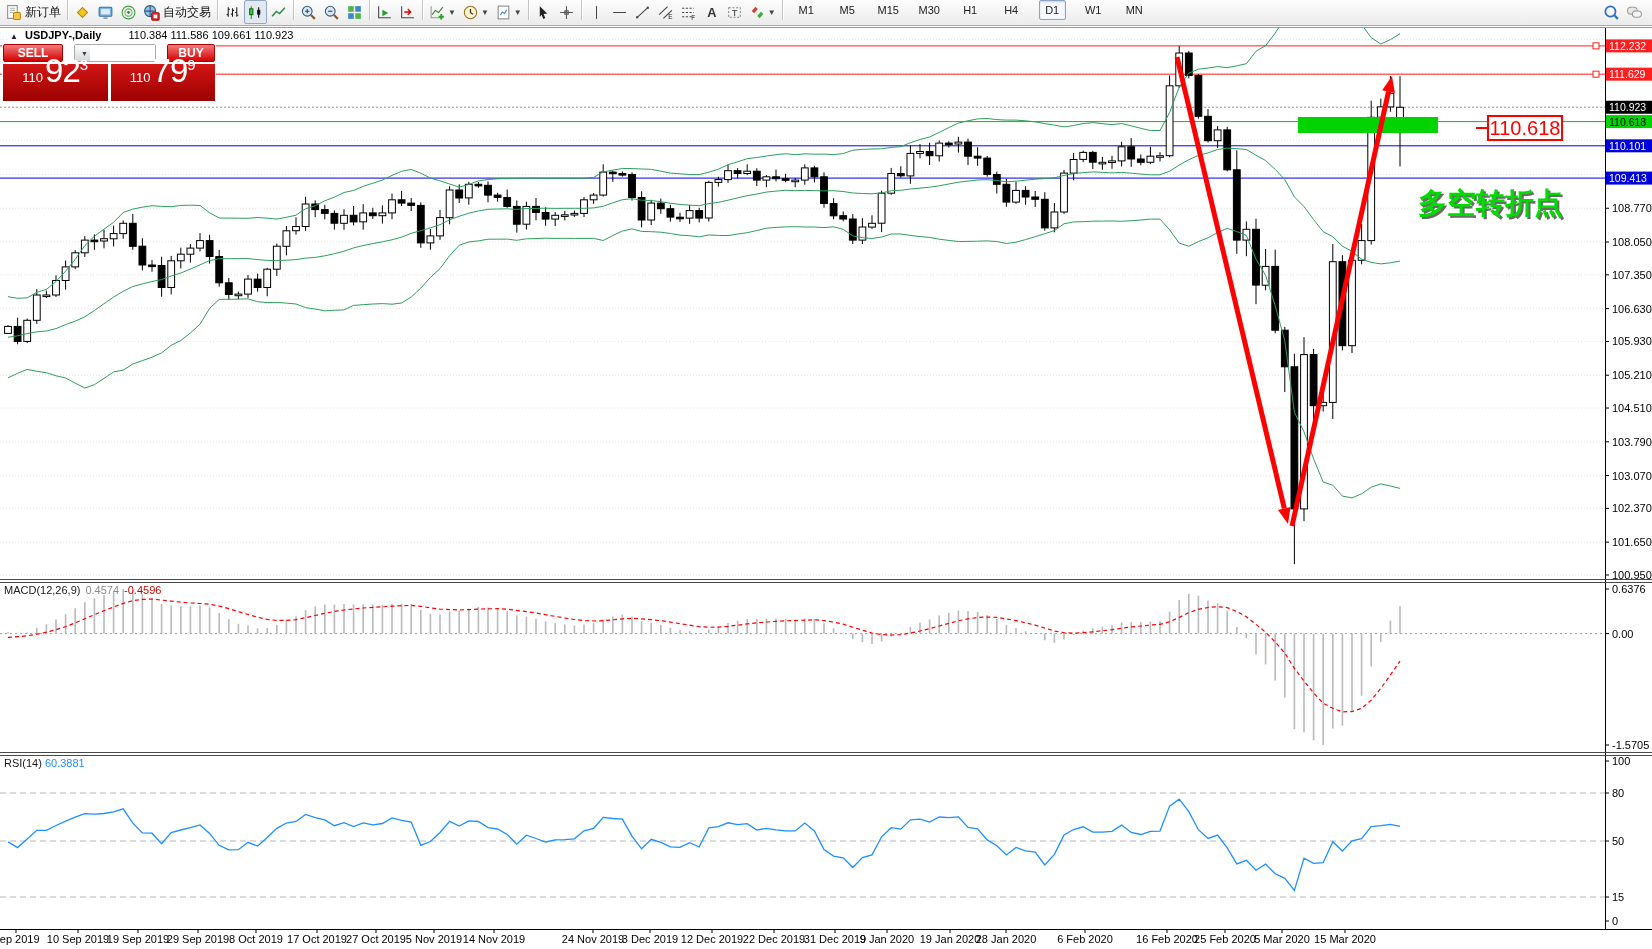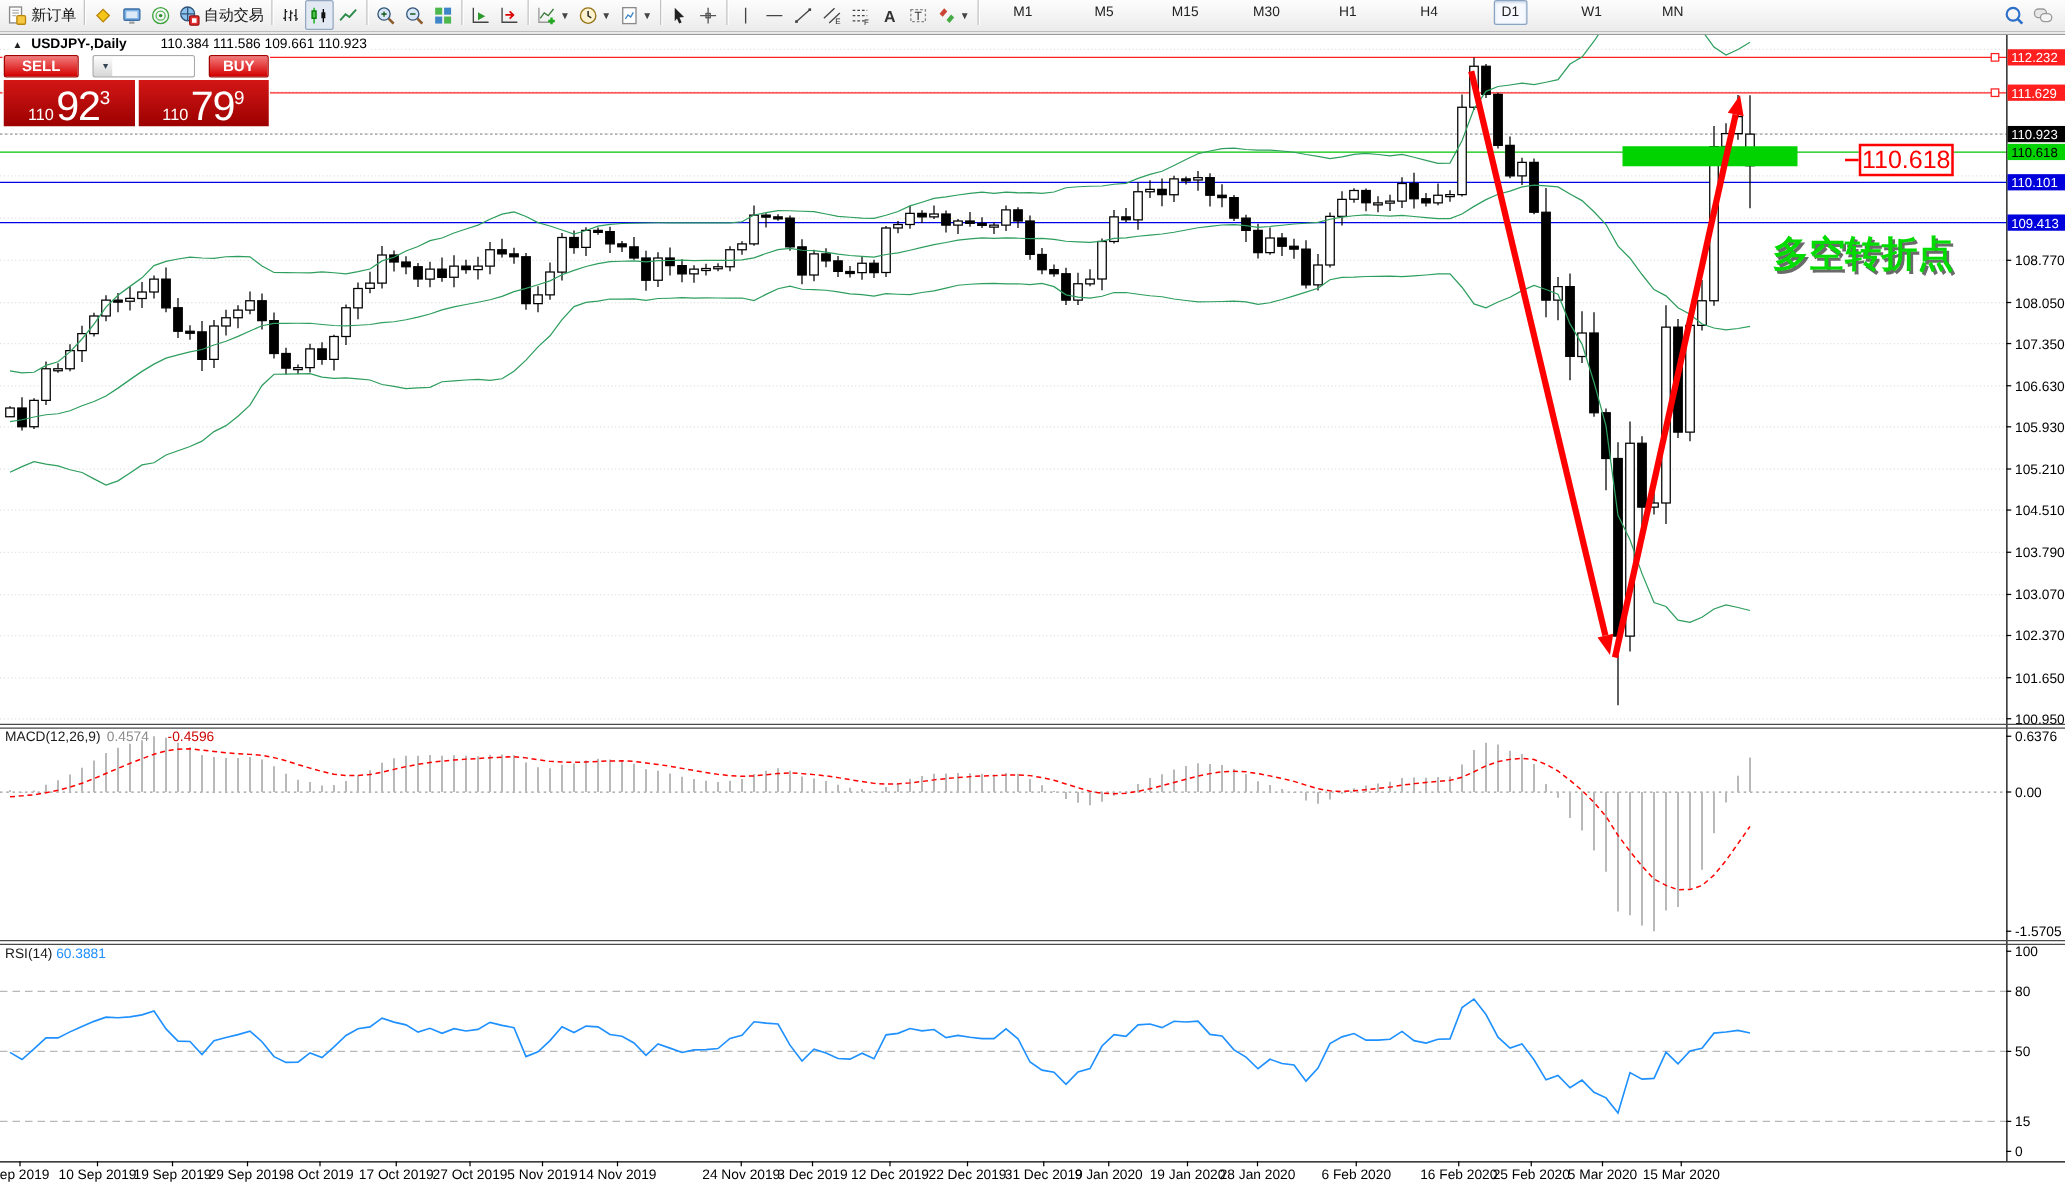--- a/index.html
+++ b/index.html
@@ -8,52 +8,52 @@
   
   .toolbar{position:absolute;left:0;top:0;width:1652px;height:26px;display:flex;
            background:linear-gradient(#fdfdfd,#ebebeb);border-bottom:1px solid #a9a9a9;padding-left:2px;box-sizing:border-box}
   .sep{width:1px;height:20px;background:#c3c3c3;box-shadow:1px 0 0 #fff;margin:0 3px;flex:none}
   .tb{display:flex;align-items:center;height:22px;padding:0 2px;border:1px solid transparent;border-radius:2px;flex:none;cursor:default}
   .tb.pressed{background:#e3e9f2;border-color:#94a7c0}
   .tb svg{display:block}
   .tlabel{margin-left:3px;font-size:12px;color:#111;white-space:nowrap}
   .caret{font-size:8px;color:#444;margin-left:2px}
   .tf{min-width:25px;height:18px;line-height:18px;text-align:center;font-size:11px;color:#222;
-      border:1px solid transparent;border-radius:2px;margin:0 19px;flex:none;cursor:default}
+      border:1px solid transparent;border-radius:2px;margin:0 7px;flex:none;cursor:default}
   .tf.active{background:#f6f9ff;border-color:#8aa4c4;box-shadow:inset 0 1px 2px #c6d2e2}
   .tb-right{margin-left:auto;display:flex;align-items:center;margin-right:6px}
   
   .chart{position:absolute;left:0;top:26px;width:1652px;height:923px;background:#fff}
   .chart svg{position:absolute;left:0;top:0}
   .chart-title{position:absolute;left:7px;top:3px;background:#fff;padding:0 3px;font-size:11px;color:#000;white-space:nowrap;z-index:5}
   .chart-title .tri{font-size:8px;margin-right:4px;color:#222}
   .chart-title b{font-weight:bold;margin-right:24px}
   
   .trade-panel{position:absolute;left:2px;top:17px;width:212px;z-index:6;background:#fff;padding:1px}
   .tp-row1{display:flex;height:18px;gap:11px}
   .tp-btn{background:linear-gradient(#f37b7b,#d40000);border:1px solid #a50000;border-radius:2px;color:#fff;
           font-size:12px;font-weight:bold;text-align:center;line-height:16px;cursor:pointer}
   .sell-btn{width:58px}.buy-btn{width:46px}
   .spinner{flex:1;display:flex;border:1px solid #a9a9a9;background:#fff;border-radius:2px;overflow:hidden}
   .spin-btn{width:15px;background:linear-gradient(#fefefe,#d7d7d7);border:0;font-size:7px;color:#345;line-height:16px;text-align:center;cursor:pointer}
   .vol{flex:1;border:0;text-align:right;padding:0 3px;font-size:12px;font-family:inherit;outline:none}
   .tp-row2{display:flex;gap:3px;margin-top:2px;height:37px}
   .price-box{flex:1;background:linear-gradient(#d31616,#9c0000);color:#fff;display:flex;align-items:flex-end;
-             justify-content:center;padding-bottom:3px;cursor:pointer}
+             justify-content:center;padding-bottom:17px;cursor:pointer}
   .price-box .sm{font-size:13px;margin-right:2px;line-height:13px}
   .price-box .big{font-size:33px;line-height:26px;letter-spacing:-1px}
   .price-box .sup{font-size:15px;line-height:13px;position:relative;top:-13px}
   
   .level-box{position:absolute;left:1487px;top:89px;width:72px;height:22px;border:2px solid #f00;background:#fff;
              color:#f00;font-size:20px;line-height:22px;text-align:center;z-index:4}
   .turning{position:absolute;left:1418px;top:158px;font-size:29px;font-weight:bold;color:#00dc00;
            text-shadow:2px 2px 0 #6a6a6a;white-space:nowrap;z-index:4}
   .ind-label{position:absolute;left:4px;font-size:11px;color:#1a1a1a;z-index:4;background:transparent;white-space:nowrap}
   .ind-label .v1{color:#8a8a8a;margin-left:5px}
-  .ind-label .v2{color:#cc0000;margin-left:15px}
+  .ind-label .v2{color:#cc0000;margin-left:5px}
   .ind-label .vb{color:#1e90ff;margin-left:3px}
 </style>
 </head>
 <body>
 
 <div class="app">
   <div class="toolbar" id="toolbar">
       <span class="tb">
         <span>
           <svg width="17" height="17" viewBox="0 0 16 16">

